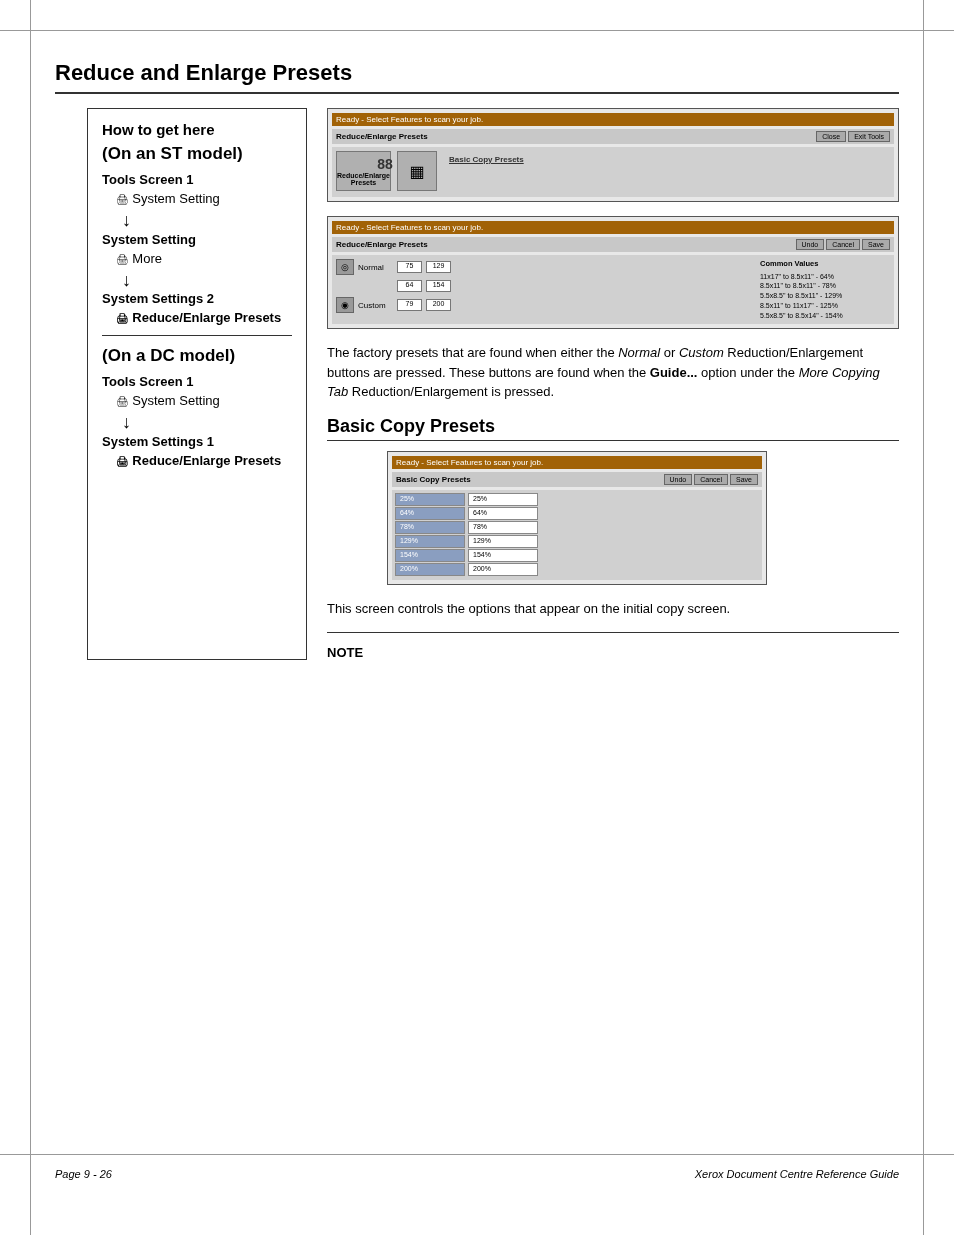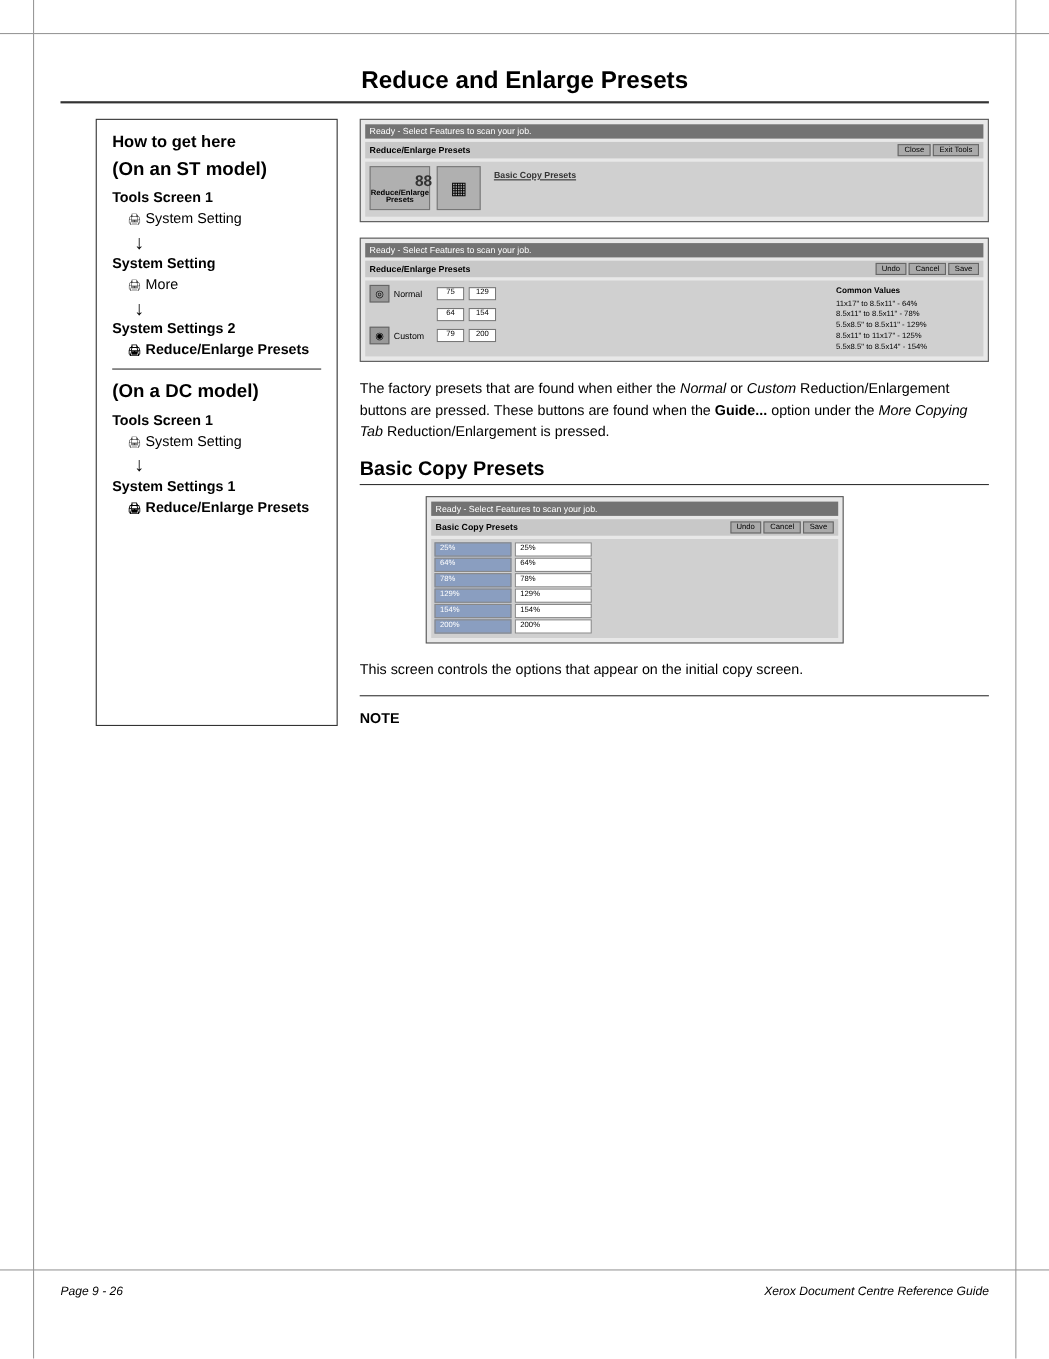--- a/index.html
+++ b/index.html
@@ -97,36 +97,35 @@
     }
 
     
     .main-content {
       flex: 1;
     }
 
     .page-title {
       font-size: 22px;
       font-weight: bold;
-      text-align: center;
       border-bottom: 2px solid #333;
       padding-bottom: 6px;
       margin-bottom: 14px;
     }
 
     
     .screen-mockup {
       border: 1.5px solid #555;
       background: #e8e8e8;
       margin-bottom: 14px;
       padding: 4px;
       font-size: 9px;
     }
     .screen-top-bar {
-      background: #737373;
+      background: #a16207;
       color: white;
       font-size: 8px;
       padding: 2px 4px;
       margin-bottom: 3px;
     }
     .screen-toolbar {
       display: flex;
       justify-content: space-between;
       align-items: center;
       background: #c8c8c8;

